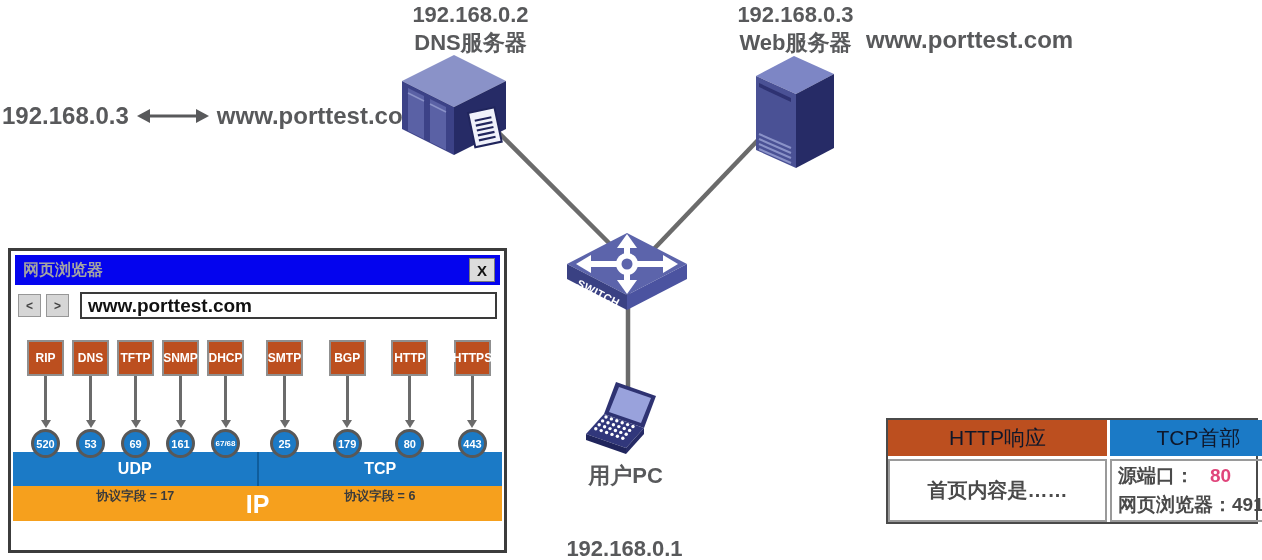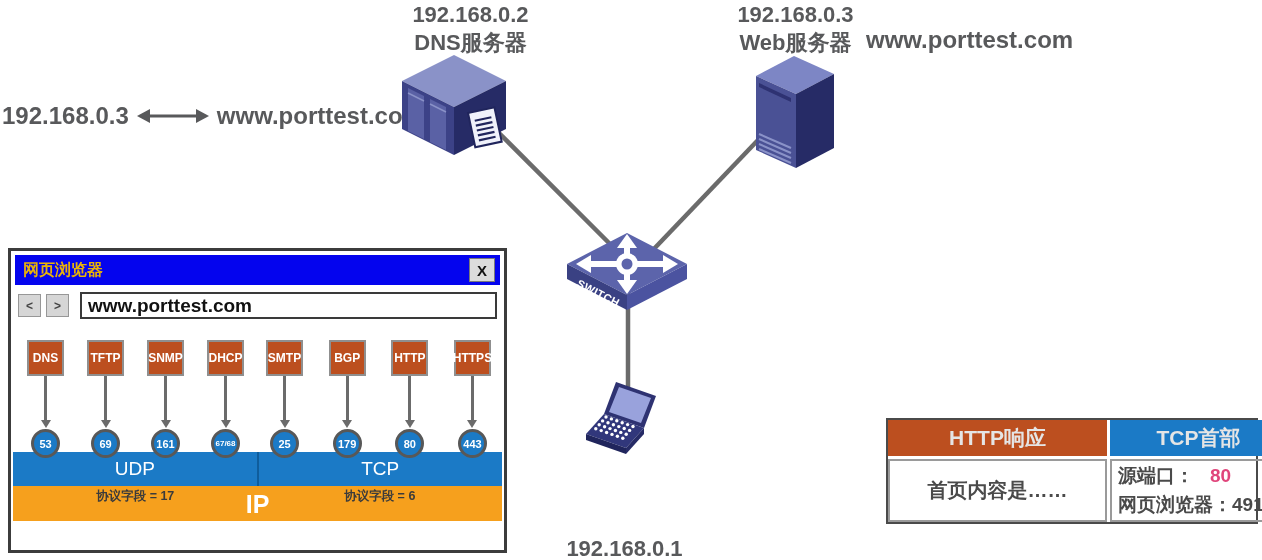--- a/index.html
+++ b/index.html
@@ -24,21 +24,21 @@
   .links-overlay { position:absolute; left:0; top:0; width:1262px; height:560px; pointer-events:none; }
 
   .pc-name { left:568px; top:461px; width:115px; font-size:22px; }
   .pc-ip   { left:552px; top:489px; width:145px; font-size:22px;margin-top:47px; }
 
   
   .browser { position:absolute; left:8px; top:248px; width:499px; height:305px;
              border:3px solid #3c3c3c; background:#ffffff; }
   .titlebar { position:absolute; left:4px; right:4px; top:4px; height:30px; background:#0404ee;
               display:flex; align-items:center; }
-  .titlebar .title { color:#eab308; font-weight:bold; font-size:16px; padding-left:8px; }
+  .titlebar .title { color:#a3a3a3; font-weight:bold; font-size:16px; padding-left:8px; }
   .close-btn { position:absolute; right:5px; top:3px; width:26px; height:24px; background:#dcdcdc;
                border:1px solid #7a7a7a; color:#111; font-weight:bold; font-size:15px;
                display:flex; align-items:center; justify-content:center; cursor:default; }
   .navrow { position:absolute; left:7px; right:7px; top:41px; height:27px; display:flex; align-items:center; gap:5px; }
   .nav-btn { width:23px; height:23px; background:#d6d6d6; border:1px solid #979797; color:#444;
              font-weight:bold; font-size:12px; display:flex; align-items:center; justify-content:center; }
   .addr { flex:1; height:27px; border:2px solid #3a3a3a; font-family:"Liberation Sans",sans-serif;
           font-weight:bold; font-size:19px; color:#111; padding:0 6px; margin-left:6px; outline:none; }
 
   
@@ -52,36 +52,36 @@
   .stem-arrow { width:0; height:0; border-left:5px solid transparent; border-right:5px solid transparent;
                 border-top:8px solid #6b6b6b; }
   .port-circle { width:29px; height:29px; border-radius:50%; background:#1b7ac6; border:3px solid #585858;
                  color:#ffffff; font-weight:bold; font-size:11px; display:flex; align-items:center;
                  justify-content:center; margin-top:1px; }
   .port-circle.small { font-size:8px; letter-spacing:0; }
 
   .bar-blue { position:absolute; left:2px; right:2px; top:201px; height:34px; background:#1b7ac6;
               display:flex; z-index:1; }
   .bar-half { flex:1; display:flex; align-items:center; justify-content:center; color:#ffffff;
-              font-weight:normal; font-size:19px; }
+              font-weight:bold; font-size:16px; }
   .bar-divider { width:2px; background:#0f5d9c; }
   .bar-orange { position:absolute; left:2px; right:2px; top:235px; height:35px; background:#f6a01d; z-index:1; }
   .proto-field { position:absolute; top:2px; transform:translateX(-50%); color:#3b3b3b;
                  font-weight:bold; font-size:12.5px; white-space:nowrap; }
   .field-udp { left:25%; }
   .field-tcp { left:75%; }
   .ip-label { position:absolute; left:50%; top:50%; transform:translate(-50%,-50%); color:#ffffff;
               font-weight:bold; font-size:25px; }
 
   
   .packet-table { position:absolute; left:886px; top:418px; width:372px; height:106px;
                   border:2px solid #4a4a4a; background:#ffffff; display:grid;
                   grid-template-columns:219px 1fr; grid-template-rows:36px 1fr; gap:3px; }
-  .pt-header { display:flex; align-items:center; justify-content:center; color:#e5e5e5;
-               font-weight:bold; font-size:21px; }
+  .pt-header { display:flex; align-items:center; justify-content:center; color:#0f172a;
+               font-weight:normal; font-size:21px; }
   .pt-http-header { background:#bc4f1f; }
   .pt-tcp-header  { background:#1b7ac6; }
   .pt-body { border:2px solid #9a9a9a; color:#4a4a4a; font-weight:bold; }
   .pt-http-body { display:flex; align-items:center; justify-content:center; font-size:20px; }
   .pt-tcp-body { display:flex; flex-direction:column; justify-content:center; gap:3px;
                  font-size:19px; padding-left:6px; }
   .pt-line { display:flex; align-items:center; white-space:nowrap; }
   .pink { color:#e0457b; margin-left:16px; }
 </style>
 </head>
@@ -182,34 +182,41 @@
         <circle cx="44.2" cy="52.3" r="1.7"></circle>
       <circle cx="13.8" cy="46.7" r="1.7"></circle>
         <circle cx="19.2" cy="48.6" r="1.7"></circle>
         <circle cx="24.6" cy="50.5" r="1.7"></circle>
         <circle cx="30" cy="52.4" r="1.7"></circle>
         <circle cx="35.4" cy="54.3" r="1.7"></circle>
         <circle cx="40.8" cy="56.2" r="1.7"></circle>
     </g>
   </svg>
 
+  <div class="glabel t-center pc-name">用户PC</div>
   <div class="glabel t-center pc-ip">192.168.0.1</div>
 
   <div class="browser">
     <div class="titlebar">
       <span class="title">网页浏览器</span>
       <div class="close-btn">X</div>
     </div>
     <div class="navrow">
       <div class="nav-btn">&lt;</div>
       <div class="nav-btn">&gt;</div>
       <input class="addr" type="text" value="www.porttest.com" style="">
     </div>
 
     <div class="proto-group group-udp">
+      <div class="proto-col">
+        <div class="proto-box">RIP</div>
+        <div class="stem"></div>
+          <div class="stem-arrow"></div>
+        <div class="port-circle">520</div>
+      </div>
       <div class="proto-col">
         <div class="proto-box">DNS</div>
         <div class="stem"></div>
           <div class="stem-arrow"></div>
         <div class="port-circle">53</div>
       </div>
       <div class="proto-col">
         <div class="proto-box">TFTP</div>
         <div class="stem"></div>
           <div class="stem-arrow"></div>

